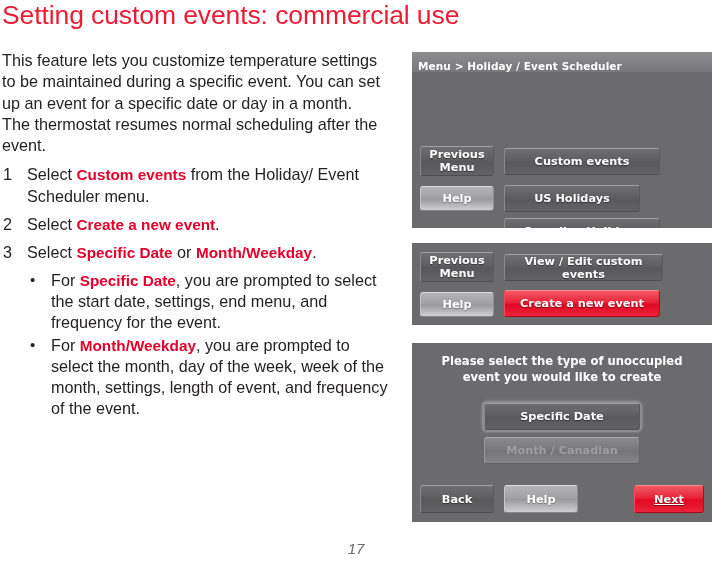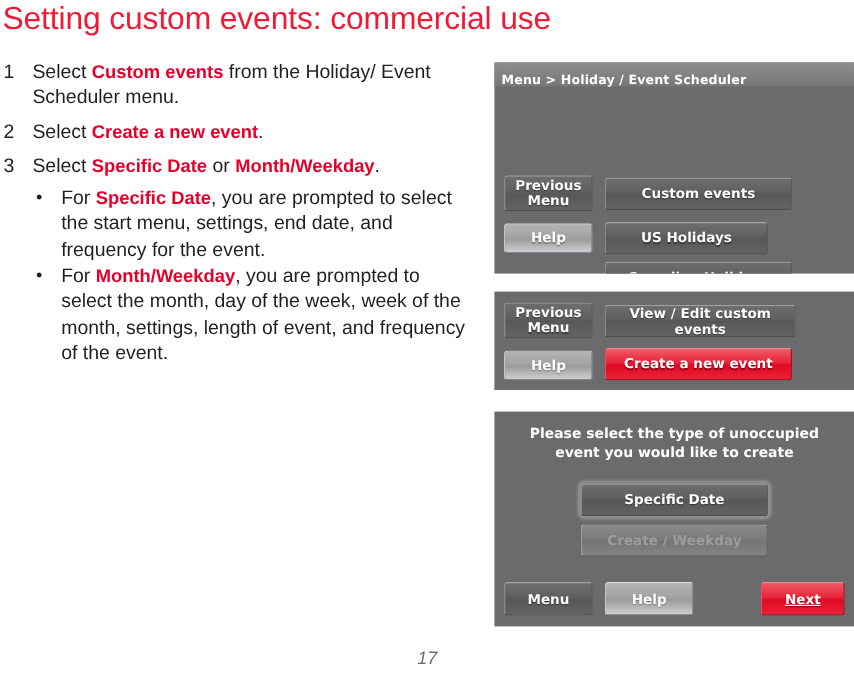--- a/index.html
+++ b/index.html
@@ -220,37 +220,38 @@
   #s3-next     { left: 222px;top: 142px; width: 70px; height: 28px; text-decoration: underline; }
 
 </style>
 </head>
 <body>
 
 <div class="page-title">Setting custom events: commercial use</div>
 
 <div class="left-col">
 
+  <p class="intro-para">This feature lets you customize temperature settings to be maintained during a specific event. You can set up an event for a specific date or day in a month. The thermostat resumes normal scheduling after the event.</p>
 
   <ol class="steps">
 
     <li>
       <span class="num">1</span><span>Select </span><span class="hl">Custom events</span><span> from the Holiday/ Event Scheduler menu.</span>
     </li>
 
     <li>
       <span class="num">2</span><span>Select </span><span class="hl">Create a new event</span><span>.</span>
     </li>
 
     <li>
       <span class="num">3</span><span>Select </span><span class="hl">Specific Date</span><span> or </span><span class="hl">Month/Weekday</span><span>.</span>
 
       <ul class="subbullets">
         <li>
-          <span class="dot">•</span><span>For </span><span class="hl">Specific Date</span><span>, you are prompted to select the start menu, settings, end date, and frequency for the event.</span>
+          <span class="dot">•</span><span>For </span><span class="hl">Specific Date</span><span>, you are prompted to select the start date, settings, end menu, and frequency for the event.</span>
         </li>
         <li>
           <span class="dot">•</span><span>For </span><span class="hl">Month/Weekday</span><span>, you are prompted to select the month, day of the week, week of the month, settings, length of event, and frequency of the event.</span>
         </li>
       </ul>
     </li>
 
   </ol>
 </div>
 
@@ -268,19 +269,19 @@
 <div class="tstat" id="screen2">
   <div class="btn" id="s2-prev">Previous Menu</div>
   <div class="btn light" id="s2-help">Help</div>
   <div class="btn" id="s2-view">View / Edit custom events</div>
   <div class="btn red" id="s2-create">Create a new event</div>
 </div>
 
 <div class="tstat" id="screen3">
   <div class="prompt">Please select the type of unoccupied event you would like to create</div>
   <div class="btn selected" id="s3-specific">Specific Date</div>
-  <div class="btn dim" id="s3-monthwk">Create / Weekday</div>
-  <div class="btn" id="s3-back">Menu</div>
+  <div class="btn dim" id="s3-monthwk">Month / Canadian</div>
+  <div class="btn" id="s3-back">Back</div>
   <div class="btn light" id="s3-help">Help</div>
   <div class="btn red" id="s3-next">Next</div>
 </div>
 
 <div class="page-number">17</div>
 
 </body></html>

